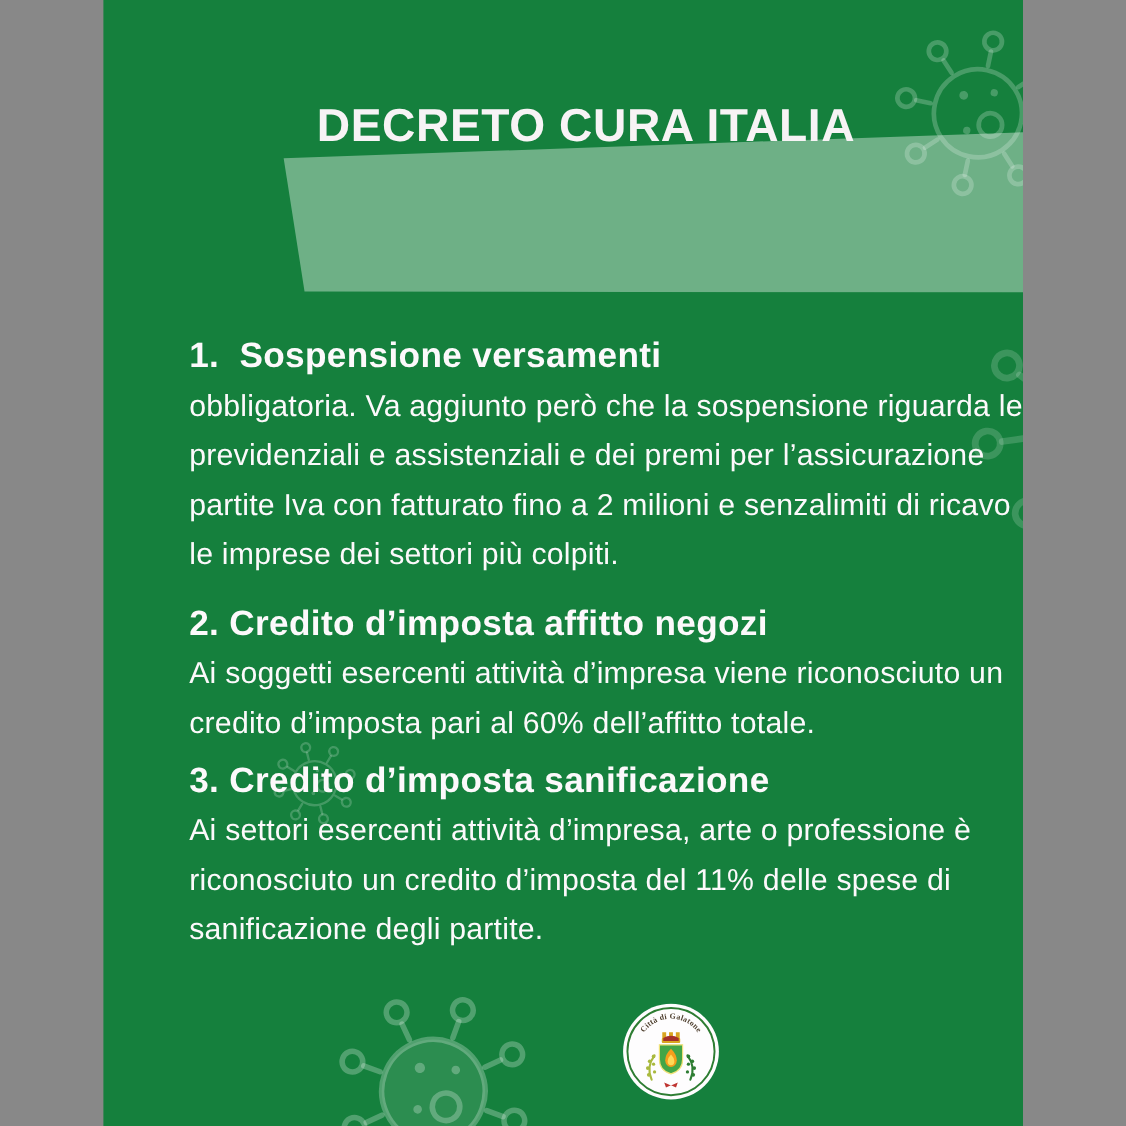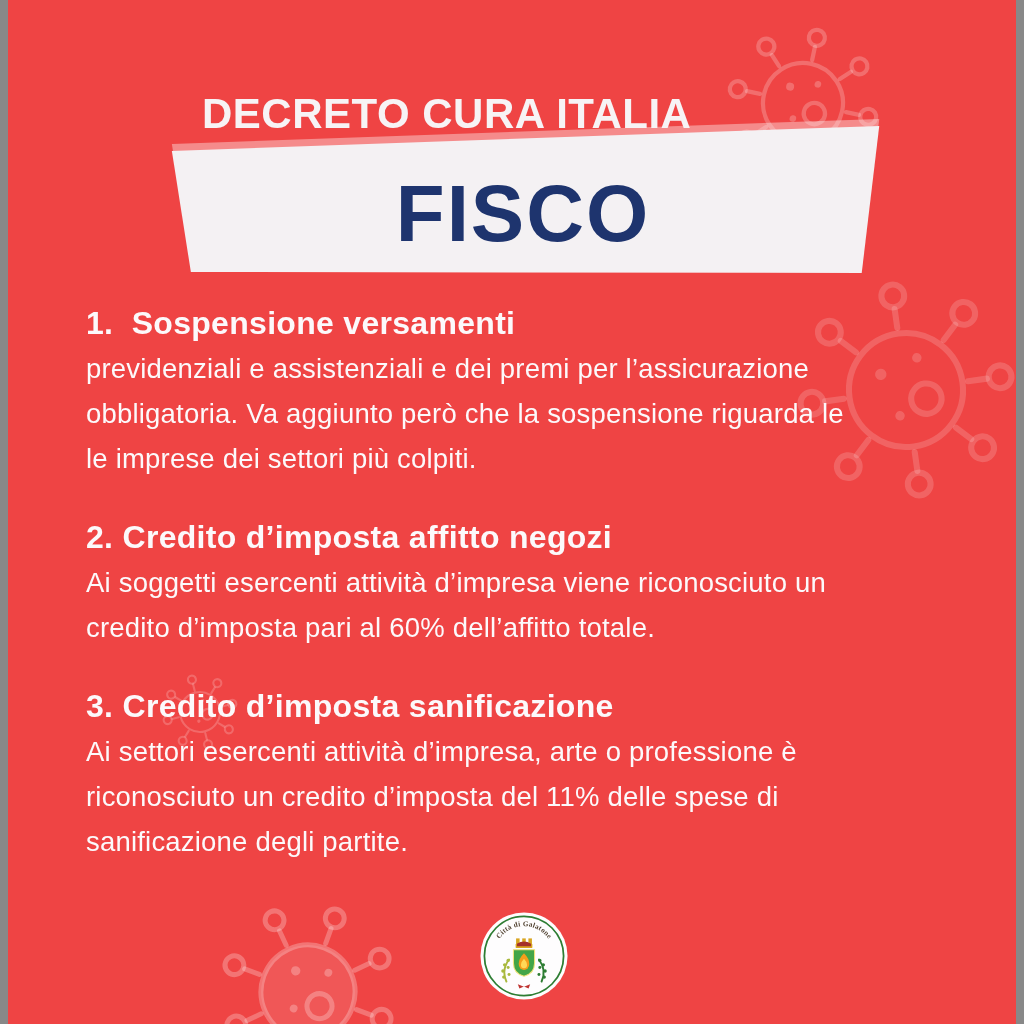--- a/index.html
+++ b/index.html
@@ -1,20 +1,20 @@
 <!DOCTYPE html>
 <html><head>
 <meta charset="utf-8">
 <style>
   html,body{margin:0;padding:0;background:#888;}
   .canvas{
     position:relative;
-    width:1008px;height:1024px;
+    width:836px;height:1024px;
     margin:0 auto;
-    background:#ef4444;
+    background:#15803d;
     overflow:hidden;
     font-family:"Liberation Sans", sans-serif;
   }
   
   .virus{position:absolute;z-index:1;}
   .v1{left:715px;top:23px;width:160px;height:160px;color:rgba(255,255,255,.22);transform:rotate(12deg);}
   .v2{left:784px;top:276px;width:228px;height:228px;color:rgba(255,255,255,.17);transform:rotate(-8deg);}
   .v3{left:206px;top:898px;width:188px;height:188px;color:rgba(255,255,255,.26);transform:rotate(20deg);}
   .v4{left:152px;top:672px;width:80px;height:80px;color:rgba(255,255,255,.20);transform:rotate(-14deg);}
   .blob{position:absolute;left:253px;top:945px;width:94px;height:94px;border-radius:50%;
@@ -44,22 +44,22 @@
     color:#1e346e;
   }
   
   .content{position:absolute;left:78px;top:301px;z-index:4;color:#fcf9fb;}
   .section-heading{
     font-size:32px;font-weight:700;line-height:45px;letter-spacing:.3px;white-space:pre;
   }
   .line{
     font-size:27.5px;font-weight:400;line-height:45px;letter-spacing:.2px;white-space:pre;
   }
-  .section:nth-child(2){margin-top:34px;}
-  .section:nth-child(3){margin-top:34px;}
+  .section:nth-child(2){margin-top:18px;}
+  .section:nth-child(3){margin-top:8px;}
   
   .logo{position:absolute;left:472px;top:912px;width:88px;height:88px;z-index:5;}
   .defs{position:absolute;width:0;height:0;overflow:hidden;}
 </style>
 </head>
 <body>
 
 <svg class="defs" aria-hidden="true">
   <symbol id="virus-symbol" viewBox="0 0 120 120">
     <g fill="none" stroke="currentColor" stroke-width="3.2" stroke-linecap="round">
@@ -102,29 +102,27 @@
   <svg class="virus v3">
       <use href="#virus-symbol"></use>
     </svg>
   <svg class="virus v4">
       <use href="#virus-symbol"></use>
     </svg>
 
   <div class="kicker">DECRETO CURA ITALIA</div>
 
   <div class="banner-shadow"></div>
-  <div class="banner">
-    <div class="banner-title">FISCO</div>
-  </div>
 
   <div class="content">
     <div class="section">
       <div class="section-heading">1.  Sospensione versamenti</div>
+      <div class="line">obbligatoria. Va aggiunto però che la sospensione riguarda le</div>
       <div class="line">previdenziali e assistenziali e dei premi per l’assicurazione</div>
-      <div class="line">obbligatoria. Va aggiunto però che la sospensione riguarda le</div>
+      <div class="line">partite Iva con fatturato fino a 2 milioni e senzalimiti di ricavo</div>
       <div class="line">le imprese dei settori più colpiti.</div>
     </div>
     <div class="section">
       <div class="section-heading">2. Credito d’imposta affitto negozi</div>
       <div class="line">Ai soggetti esercenti attività d’impresa viene riconosciuto un</div>
       <div class="line">credito d’imposta pari al 60% dell’affitto totale.</div>
     </div>
     <div class="section">
       <div class="section-heading">3. Credito d’imposta sanificazione</div>
       <div class="line">Ai settori esercenti attività d’impresa, arte o professione è</div>

